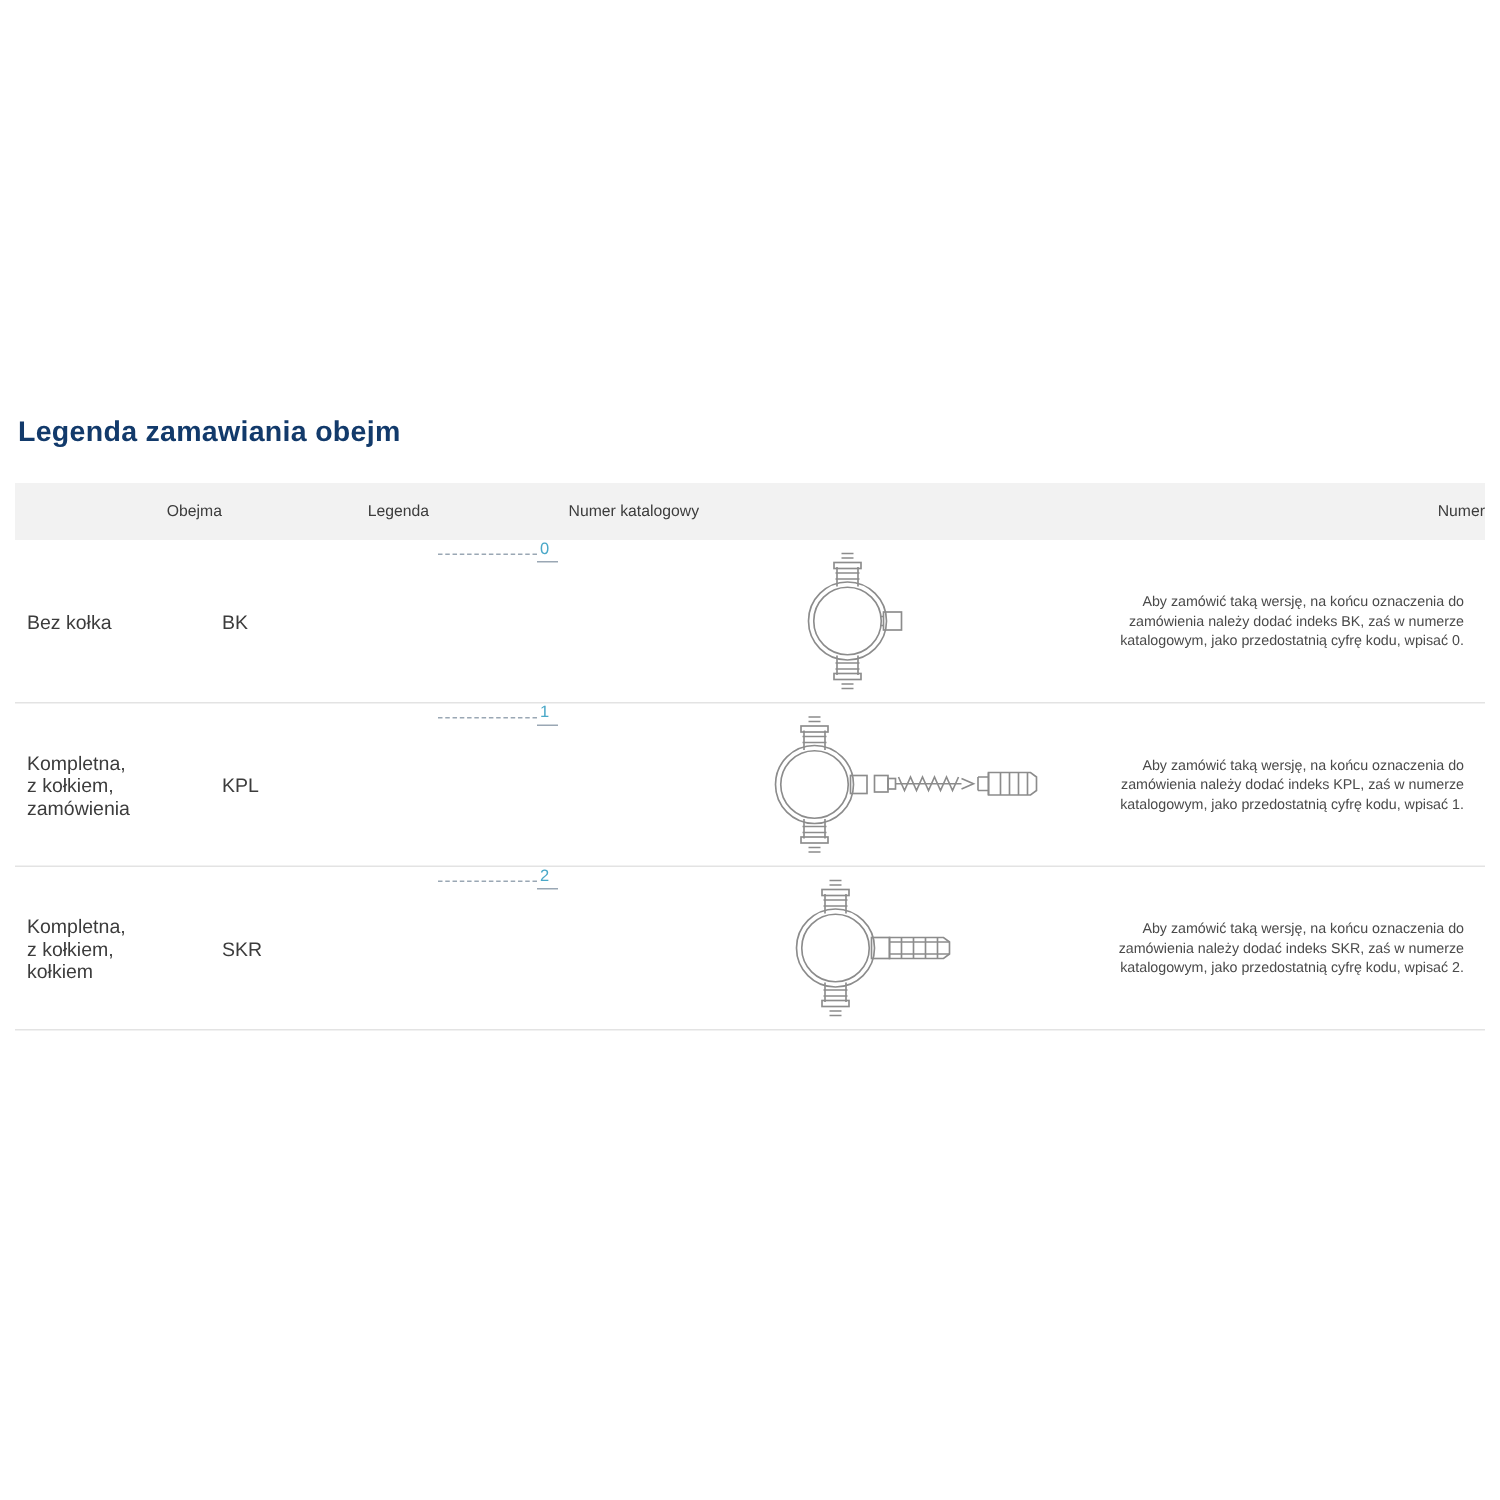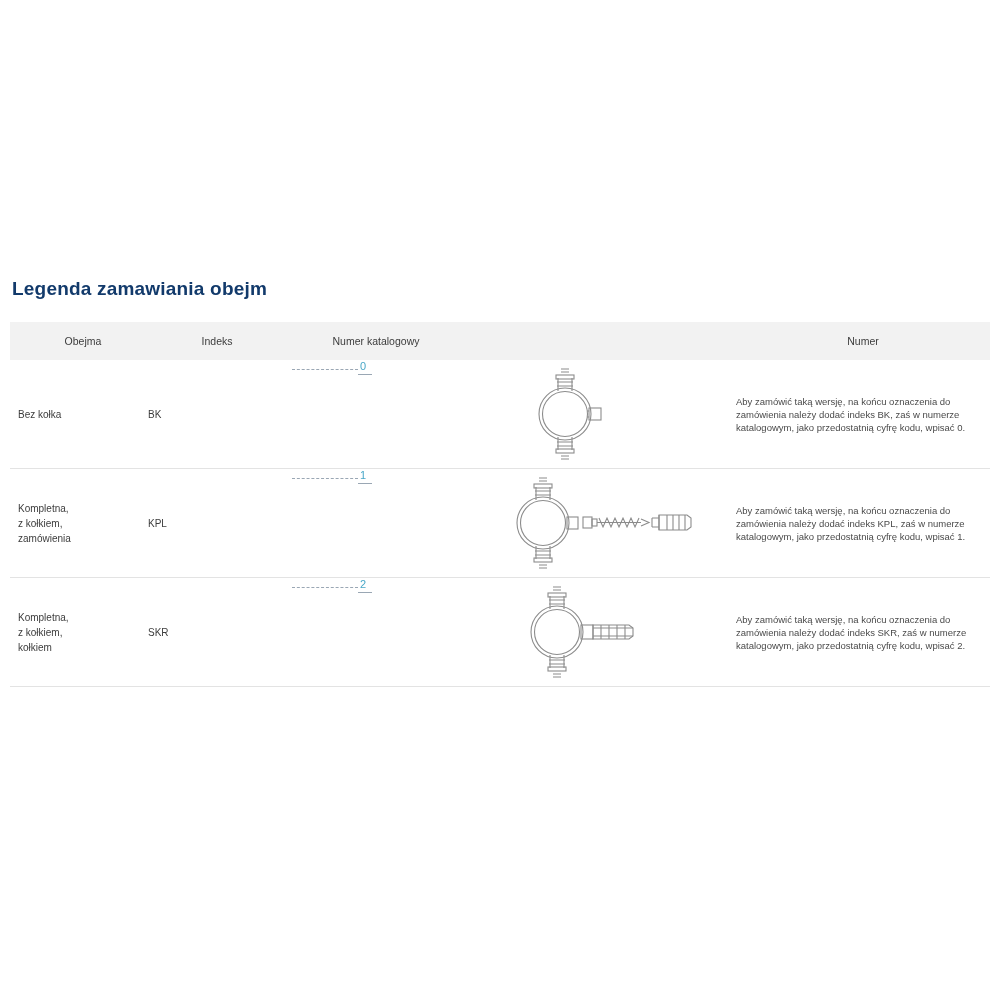--- a/index.html
+++ b/index.html
@@ -41,21 +41,21 @@
     width: 980px;
     border-collapse: collapse;
     table-layout: fixed;
   }
 
   table.legend thead th {
     background: #f2f2f2;
     font-size: 10.5px;
     font-weight: normal;
     color: #3c3c3c;
-    text-align: center;
+    text-align: right;
     padding: 13px 0 13px 0;
     vertical-align: middle;
     border: none;
   }
 
   table.legend tbody td {
     border-top: 1px solid #e3e3e3;
     border-bottom: 1px solid #e3e3e3;
     vertical-align: middle;
     padding: 0;
@@ -65,21 +65,21 @@
     border-top: none;
   }
 
   .col-obejma  { width: 138px; padding-left: 8px !important; }
   .col-indeks  { width: 138px; }
   .col-numer   { width: 180px; }
   .col-rys     { width: 270px; }
   .col-opis    { width: 254px; }
 
   .cell-text {
-    font-size: 10px;
+    font-size: 13px;
     line-height: 15px;
     color: #3c3c3c;
   }
   .cell-text .ln { display: block; }
 
   .numer-cell {
     position: relative;
     height: 100%;
   }
   .code {
@@ -113,20 +113,21 @@
   .drawing {
     display: block;
     margin: 0 auto;
   }
 
   .opis {
     font-size: 9.5px;
     line-height: 13px;
     color: #4a4a4a;
     padding-right: 14px;
+    text-align: right;
   }
 
   .hdr-obejma { padding-left: 8px !important; }
 </style>
 </head>
 <body>
 
 <div class="page">
   <div class="content">
 
@@ -136,21 +137,21 @@
       <colgroup>
         <col class="col-obejma">
         <col class="col-indeks">
         <col class="col-numer">
         <col class="col-rys">
         <col class="col-opis">
       </colgroup>
       <thead>
         <tr>
           <th class="hdr-obejma">Obejma</th>
-          <th>Indeks</th>
+          <th>Legenda</th>
           <th>Numer katalogowy</th>
           <th></th>
           <th>Numer</th>
         </tr>
       </thead>
       <tbody>
 
         <tr>
           <td class="col-obejma">
             <div class="cell-text">

